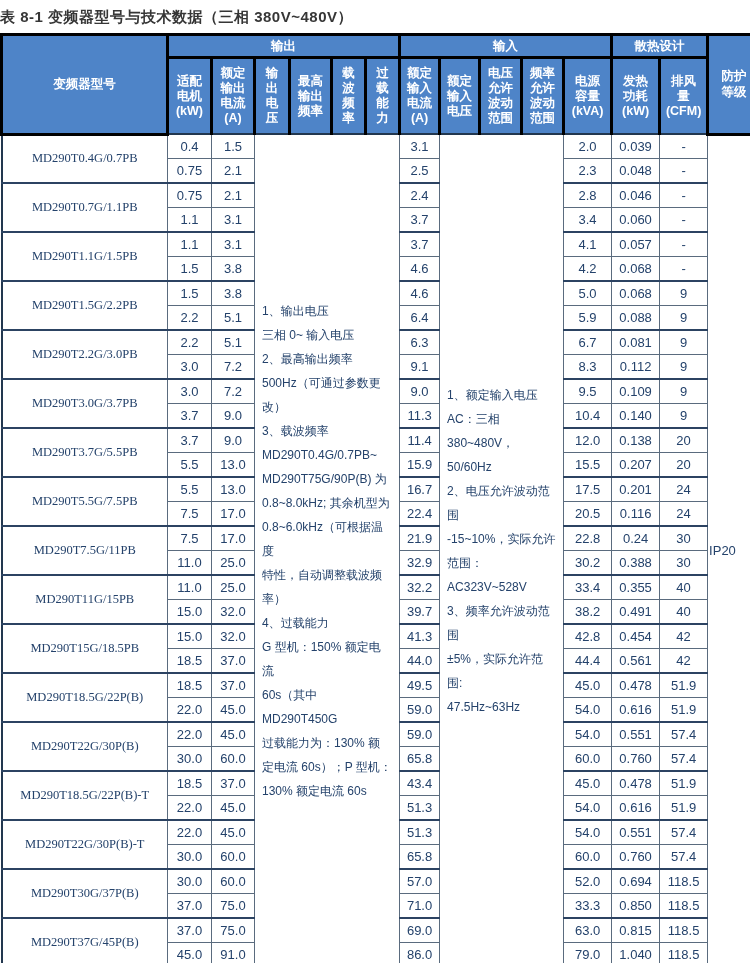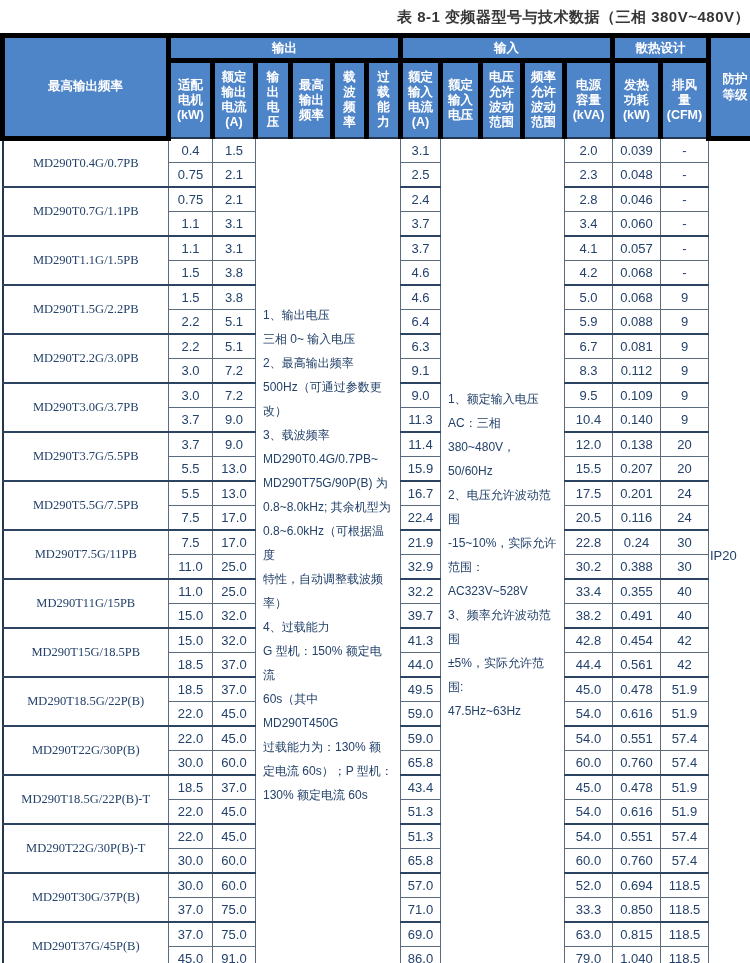--- a/index.html
+++ b/index.html
@@ -1,20 +1,20 @@
 <!DOCTYPE html>
 <html><head>
 <meta charset="utf-8">
 <style>
   html,body{margin:0;padding:0;background:#ffffff;}
   body{width:750px;height:963px;overflow:hidden;font-family:"Liberation Sans","DejaVu Sans",sans-serif;}
   .page{width:750px;}
-  .doc-title{height:33px;line-height:33px;text-align:right;font-size:15px;font-weight:bold;color:#363636;letter-spacing:.5px;}
+  .doc-title{height:33px;line-height:33px;text-align:left;font-size:15px;font-weight:bold;color:#363636;letter-spacing:.5px;}
   table.spec{width:750px;border-collapse:collapse;table-layout:fixed;border:2px solid #22374f;}
-  th{background:#4e84c8;color:#ffffff;font-weight:bold;font-size:12.5px;border:5px solid #000000;padding:0;text-align:center;vertical-align:middle;}
+  th{background:#4e84c8;color:#ffffff;font-weight:bold;font-size:12.5px;border:3px solid #000000;padding:0;text-align:center;vertical-align:middle;}
   tr.grp-row th{height:20px;}
   tr.sub-row th{height:74px;line-height:15px;white-space:pre-line;}
   th.two-row{white-space:pre-line;line-height:16px;padding-left:9px;}
   thead tr.sub-row th{border-bottom:2px solid #22374f;}
   td{border:1px solid #5a6b7e;color:#24426b;vertical-align:middle;background:#ffffff;}
   td.num{height:23px;text-align:center;font-size:13px;padding:0 1px;}
   td.model{text-align:center;font-size:12.5px;padding:0 2px;font-family:Liberation Serif, serif;}
   tr.gs td{border-top:2px solid #2c4362;}
   td.notes{font-size:12px;line-height:24px;padding:4px 7px;white-space:pre-line;text-align:left;color:#24426b;}
   td.ip{text-align:left;font-size:13px;}
@@ -38,21 +38,21 @@
       <col style="width:40px">
         <col style="width:42px">
         <col style="width:42px">
         <col style="width:48px">
       <col style="width:48px">
         <col style="width:48px">
         <col style="width:44px">
     </colgroup>
     <thead>
       <tr class="grp-row">
-        <th rowspan="2">最高输出频率</th>
+        <th rowspan="2">变频器型号</th>
         <th colspan="6">输出</th>
         <th colspan="5">输入</th>
         <th colspan="2">散热设计</th>
         <th rowspan="2" class="two-row">防护
 等级</th>
       </tr>
       <tr class="sub-row">
         <th>适配
 电机
 (kW)</th>

